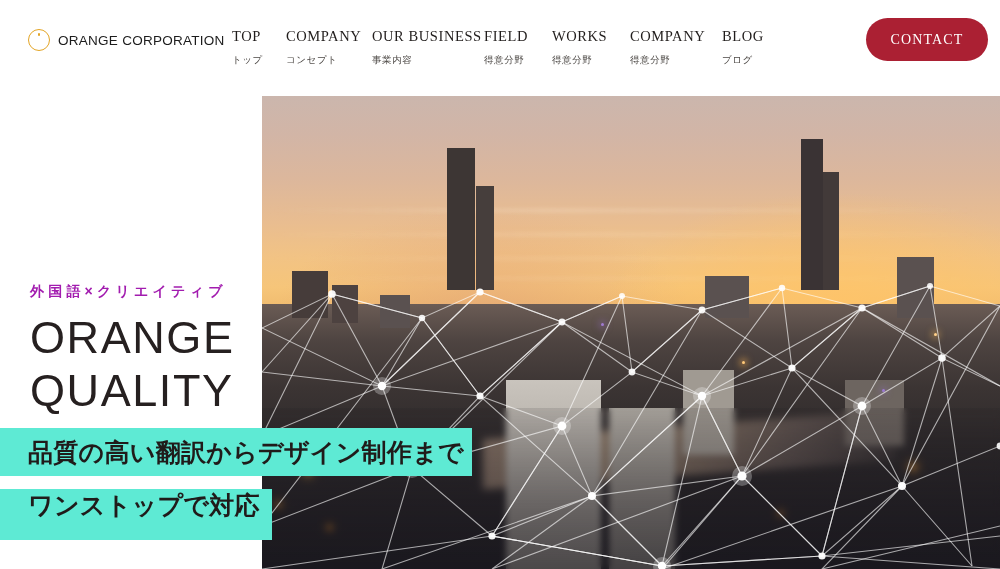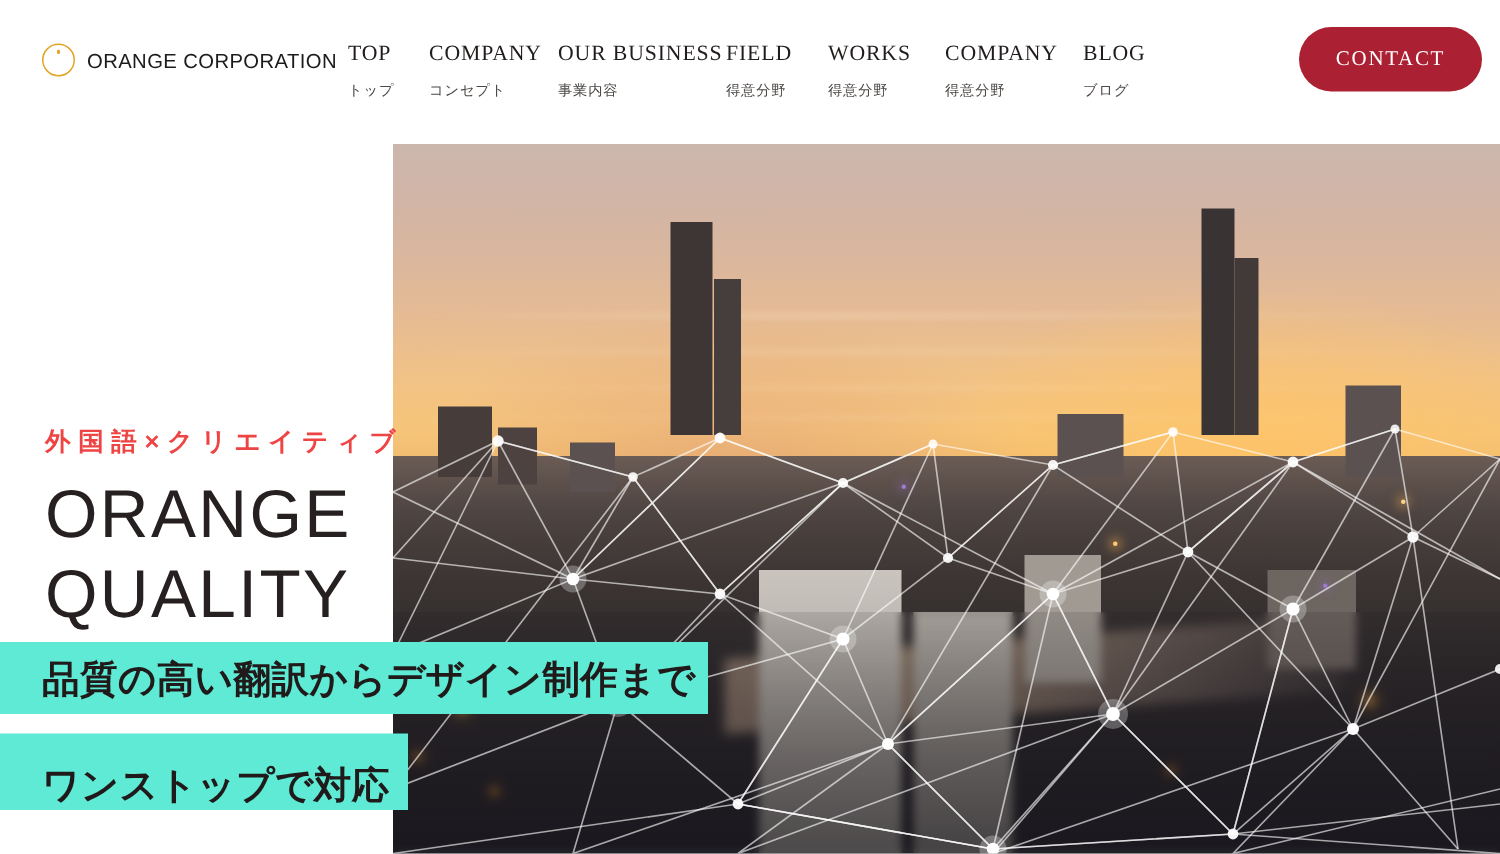--- a/index.html
+++ b/index.html
@@ -99,21 +99,21 @@
   .bldg { position:absolute; background:#2b2729; }
   .bldg.pale { background:#b9b4ae; }
   .bldg.mid  { background:#5a5150; }
   .lights { position:absolute; border-radius:50%; }
 
   .net { position:absolute; left:0; top:0; width:100%; height:100%; }
 
   
   .hero-copy { position:absolute; left:30px; top:283px; z-index:20; }
   .hero-kicker {
-    font-size:17px; font-weight:bold; color:#ef4444;
+    font-size:14px; font-weight:bold; color:#a21caf;
     letter-spacing:.30em; white-space:nowrap;
   }
   .hero-title {
     margin-top:14px; font-size:45px; line-height:1.0;
     color:#262020; letter-spacing:.035em;
     font-family:"Liberation Sans", sans-serif;
   }
   .hero-title div { white-space:nowrap; }
   .hero-title div + div { margin-top:8px; }
 
@@ -121,21 +121,21 @@
   .tagline span {
     font-size:25px; font-weight:bold; color:#201b1a;
     letter-spacing:.012em; white-space:nowrap;
   }
   .tagline-1 {
     left:0; top:428px; width:472px; height:48px;
     display:flex; align-items:center; padding-left:28px;
   }
   .tagline-2 {
     left:0; top:489px; width:272px; height:51px;
-    display:flex; align-items:flex-end; padding-left:28px;
+    display:flex; align-items:flex-start; padding-left:28px;
   }
 </style>
 </head>
 <body>
 
 <div class="page">
 
   <div class="hero-img">
     <div class="sky">
       <div class="sky-streak" style="top:52%"></div>

